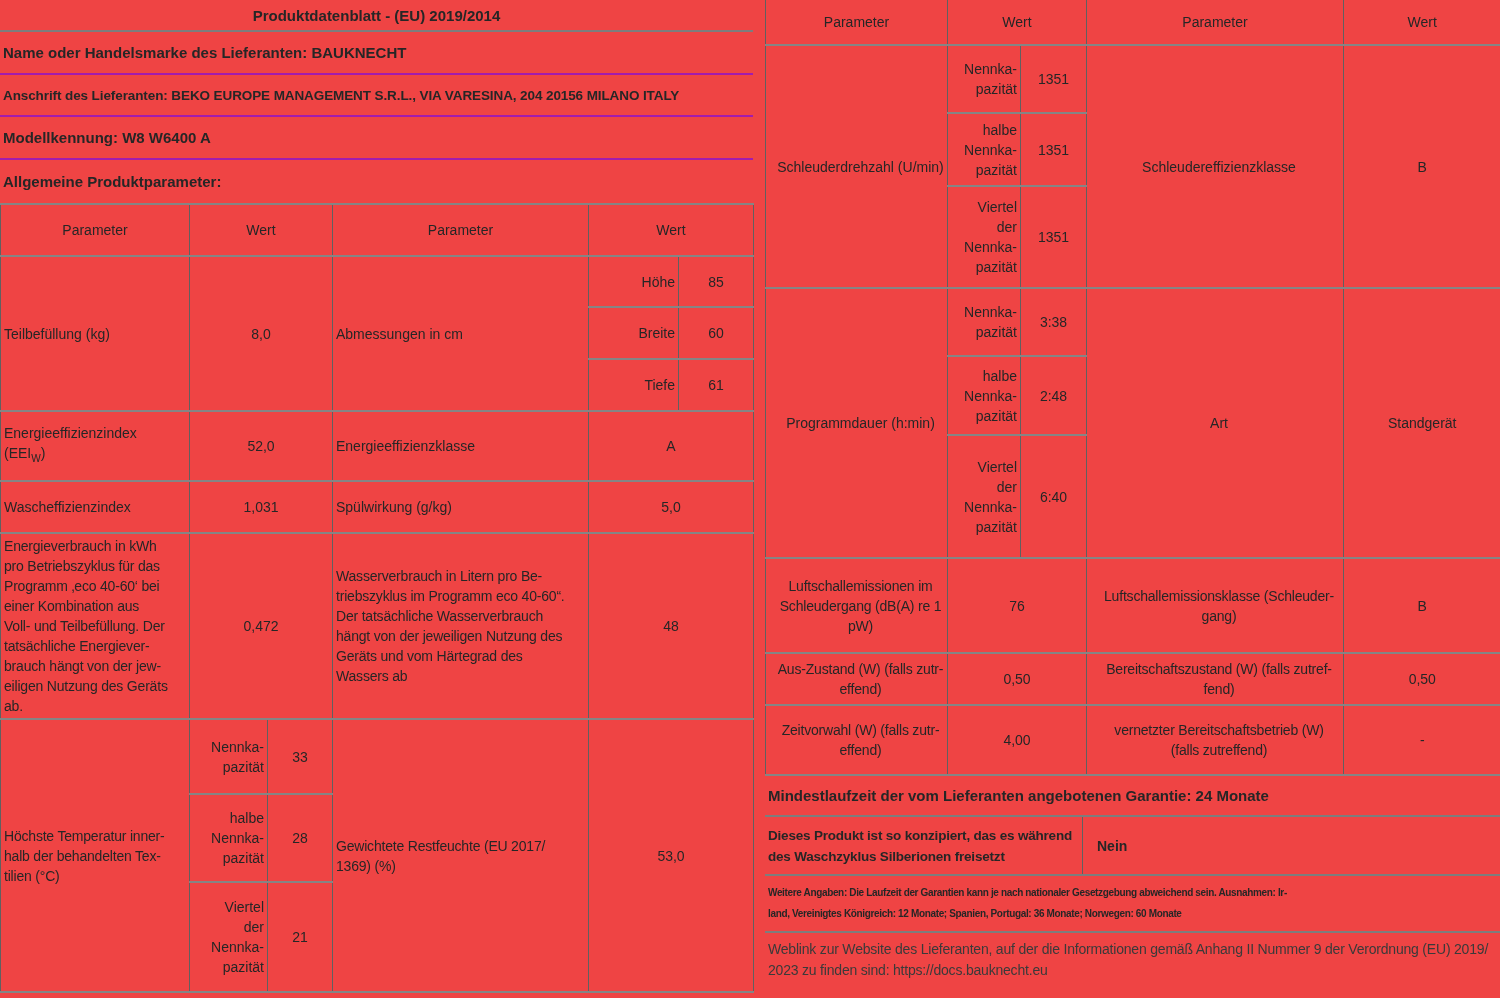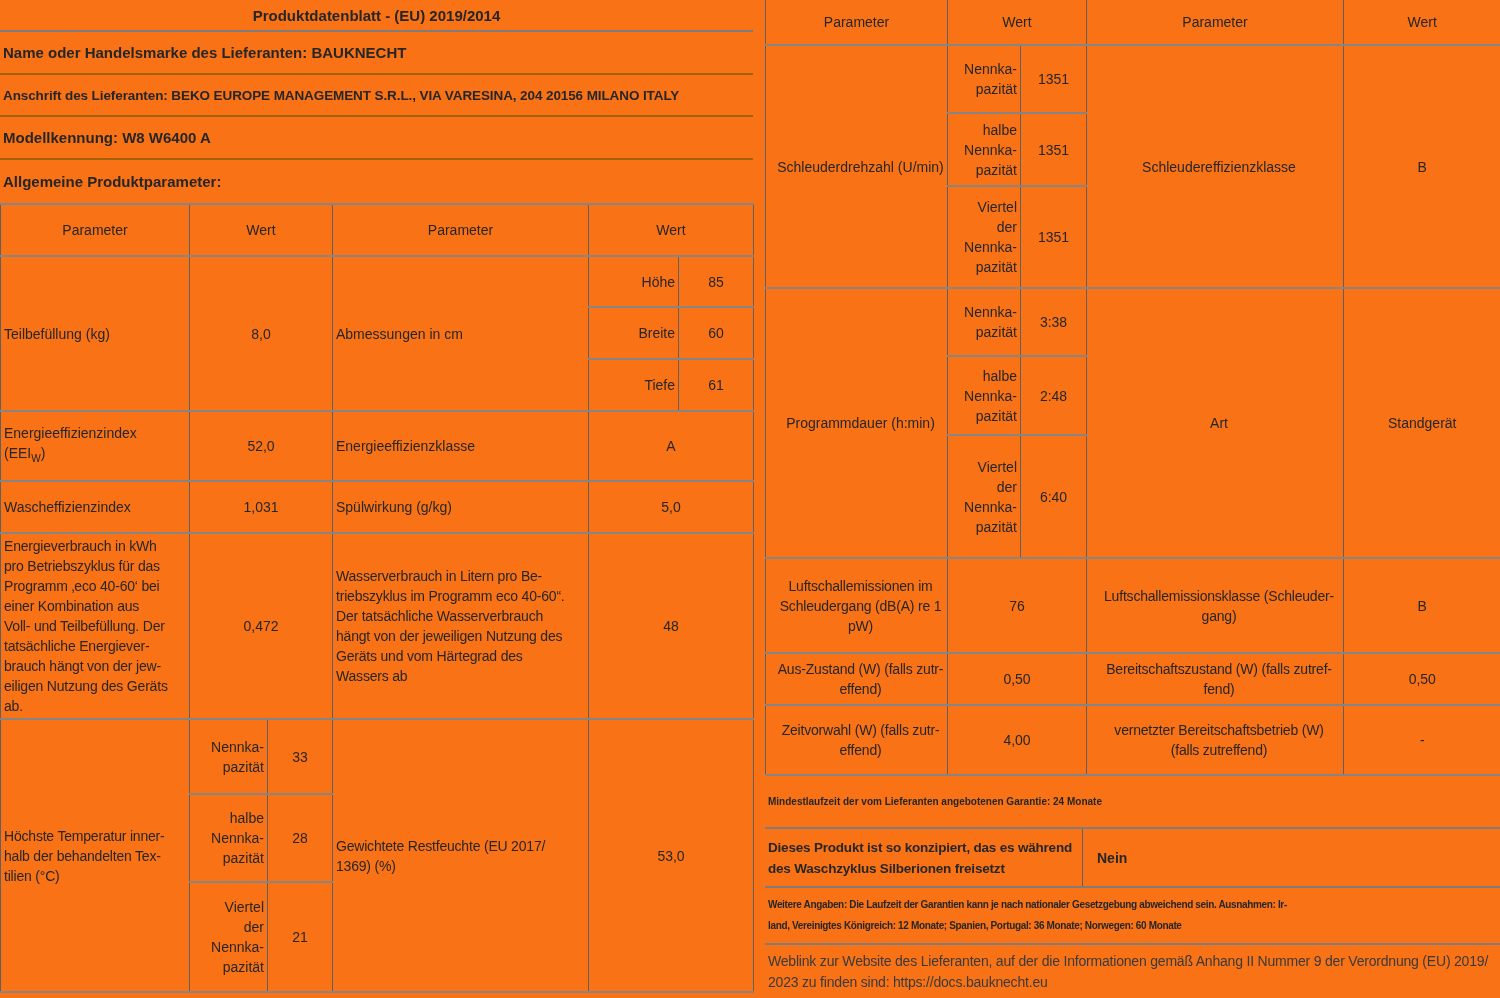--- a/index.html
+++ b/index.html
@@ -1,36 +1,36 @@
 <!DOCTYPE html>
 <html><head>
 <meta charset="utf-8">
 <style>
   * { box-sizing: border-box; margin: 0; padding: 0; }
   html, body { background: #ffffff; }
   .page {
     position: relative;
     width: 1500px;
     height: 998px;
-    background: #f97316;
+    background: #ef4444;
     color: #262626;
     font-family: "Liberation Sans", sans-serif;
     overflow: hidden;
   }
   .leftcol  { position: absolute; left: 0;     top: 0; width: 753px; }
   .rightcol { position: absolute; left: 765px; top: 0; width: 735px; }
 
   .titlebar {
     height: 32px;
     border-bottom: 2px solid #7d7d7d;
     display: flex; align-items: center; justify-content: center;
     font-weight: bold; font-size: 15px;
   }
   .inforow {
-    border-bottom: 2px solid #a16207;
+    border-bottom: 2px solid #a21caf;
     display: flex; align-items: center;
     font-weight: bold; font-size: 15px;
     padding-left: 3px;
   }
   .inforow.small { font-size: 13.5px; letter-spacing: -0.1px; }
   .inforow.noB { border-bottom: none; }
 
   table.grid { border-collapse: collapse; table-layout: fixed; }
   .ltable { width: 753px; }
   .rtable { width: 735px; }
@@ -54,21 +54,21 @@
   .longtext { font-size: 13.5px; line-height: 21px; letter-spacing: -0.2px; }
   .pre { white-space: pre-line; }
   sub { font-size: 0.72em; }
 
   .band {
     display: flex; align-items: center;
     font-weight: bold; font-size: 10px;
     padding-left: 3px;
     border-bottom: 2px solid #7d7d7d;
   }
-  .band-warranty { height: 53px; font-size: 10px; }
+  .band-warranty { height: 41px; font-size: 15px; }
   .silverbox { height: 59px; border-bottom: 2px solid #7d7d7d; display: flex; }
   .silver-left {
     width: 318px; border-right: 1px solid #606060;
     display: flex; align-items: center;
     font-weight: bold; font-size: 13.5px; line-height: 21px;
     padding-left: 3px; letter-spacing: -0.2px;
   }
   .silver-right {
     flex: 1; display: flex; align-items: center;
     font-weight: bold; font-size: 14px; padding-left: 14px;

